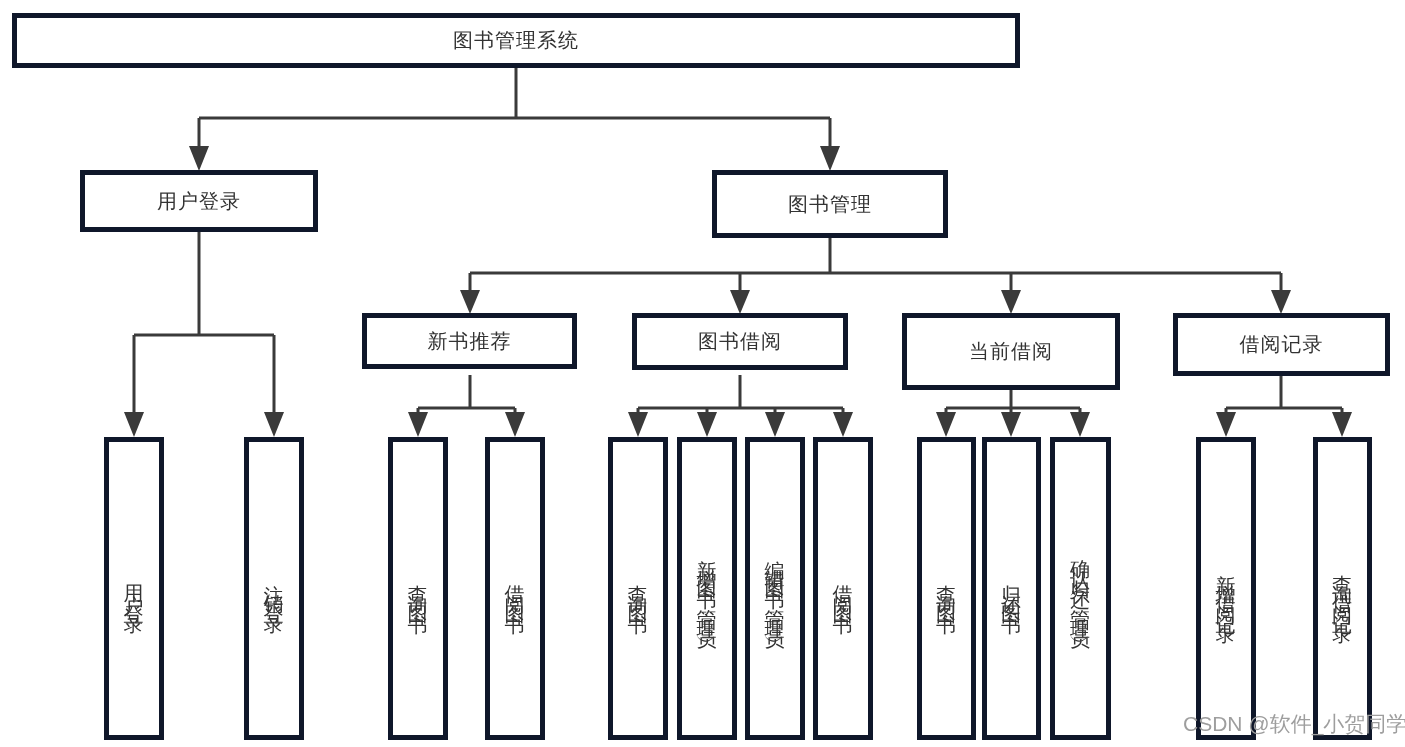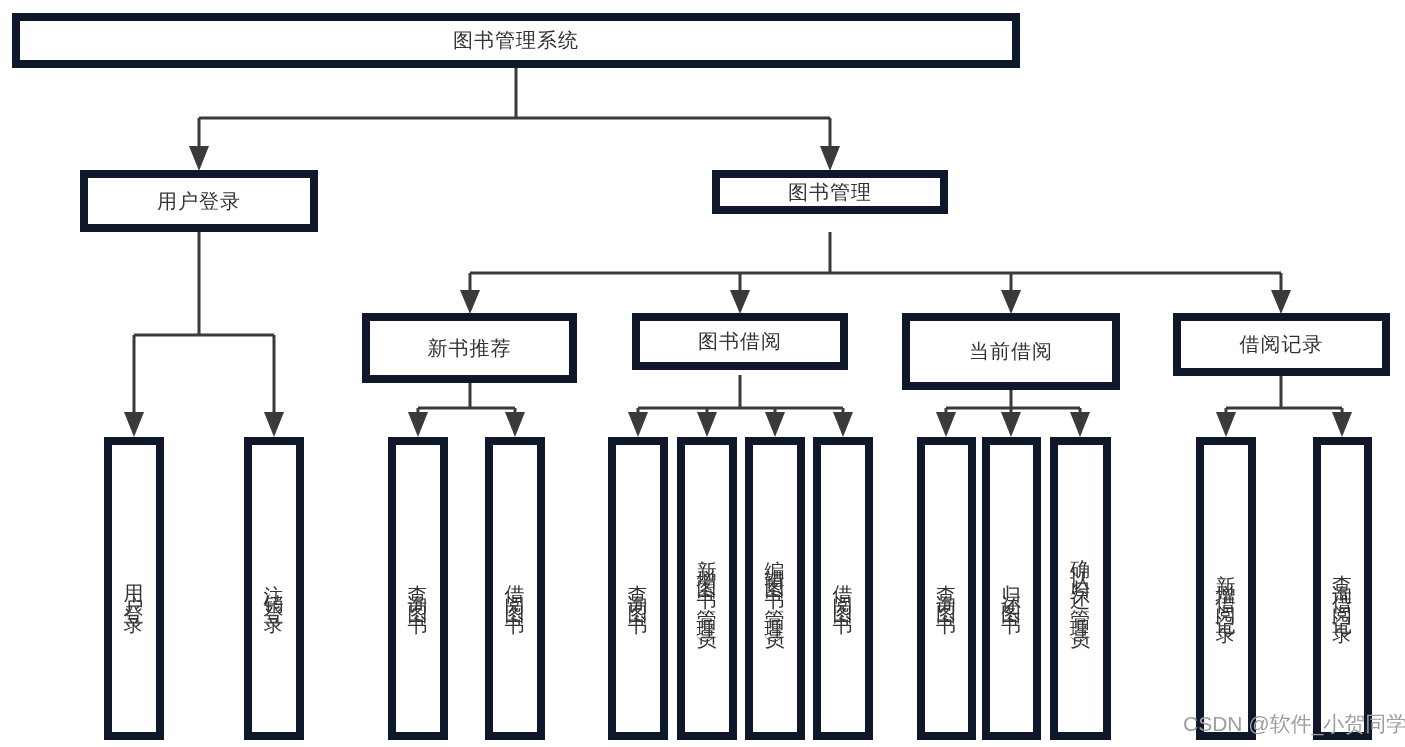--- a/index.html
+++ b/index.html
@@ -24,21 +24,21 @@
     stroke: #3a3a3a;
     stroke-width: 3;
     fill: none;
   }
   .connectors polygon {
     fill: #3a3a3a;
     stroke: none;
   }
   .node {
     position: absolute;
-    border: 8px solid #0f172a;
+    border: 5px solid #0f172a;
     background: #ffffff;
     display: flex;
     align-items: center;
     justify-content: center;
     font-size: 20px;
     color: #333333;
     letter-spacing: 1px;
   }
   .leaf .vtext {
     writing-mode: vertical-rl;
@@ -112,25 +112,25 @@
     </g>
   </svg>
 
   <div class="node" style="left:12px;top:13px;width:1008px;height:55px">
     <span>图书管理系统</span>
   </div>
 
   <div class="node" style="left:80px;top:170px;width:238px;height:62px">
     <span>用户登录</span>
   </div>
-  <div class="node" style="left:712px;top:170px;width:236px;height:44px">
+  <div class="node" style="left:712px;top:170px;width:236px;height:68px">
     <span>图书管理</span>
   </div>
 
-  <div class="node" style="left:362px;top:313px;width:215px;height:70px">
+  <div class="node" style="left:362px;top:313px;width:215px;height:56px">
     <span>新书推荐</span>
   </div>
   <div class="node" style="left:632px;top:313px;width:216px;height:57px">
     <span>图书借阅</span>
   </div>
   <div class="node" style="left:902px;top:313px;width:218px;height:77px">
     <span>当前借阅</span>
   </div>
   <div class="node" style="left:1173px;top:313px;width:217px;height:63px">
     <span>借阅记录</span>

